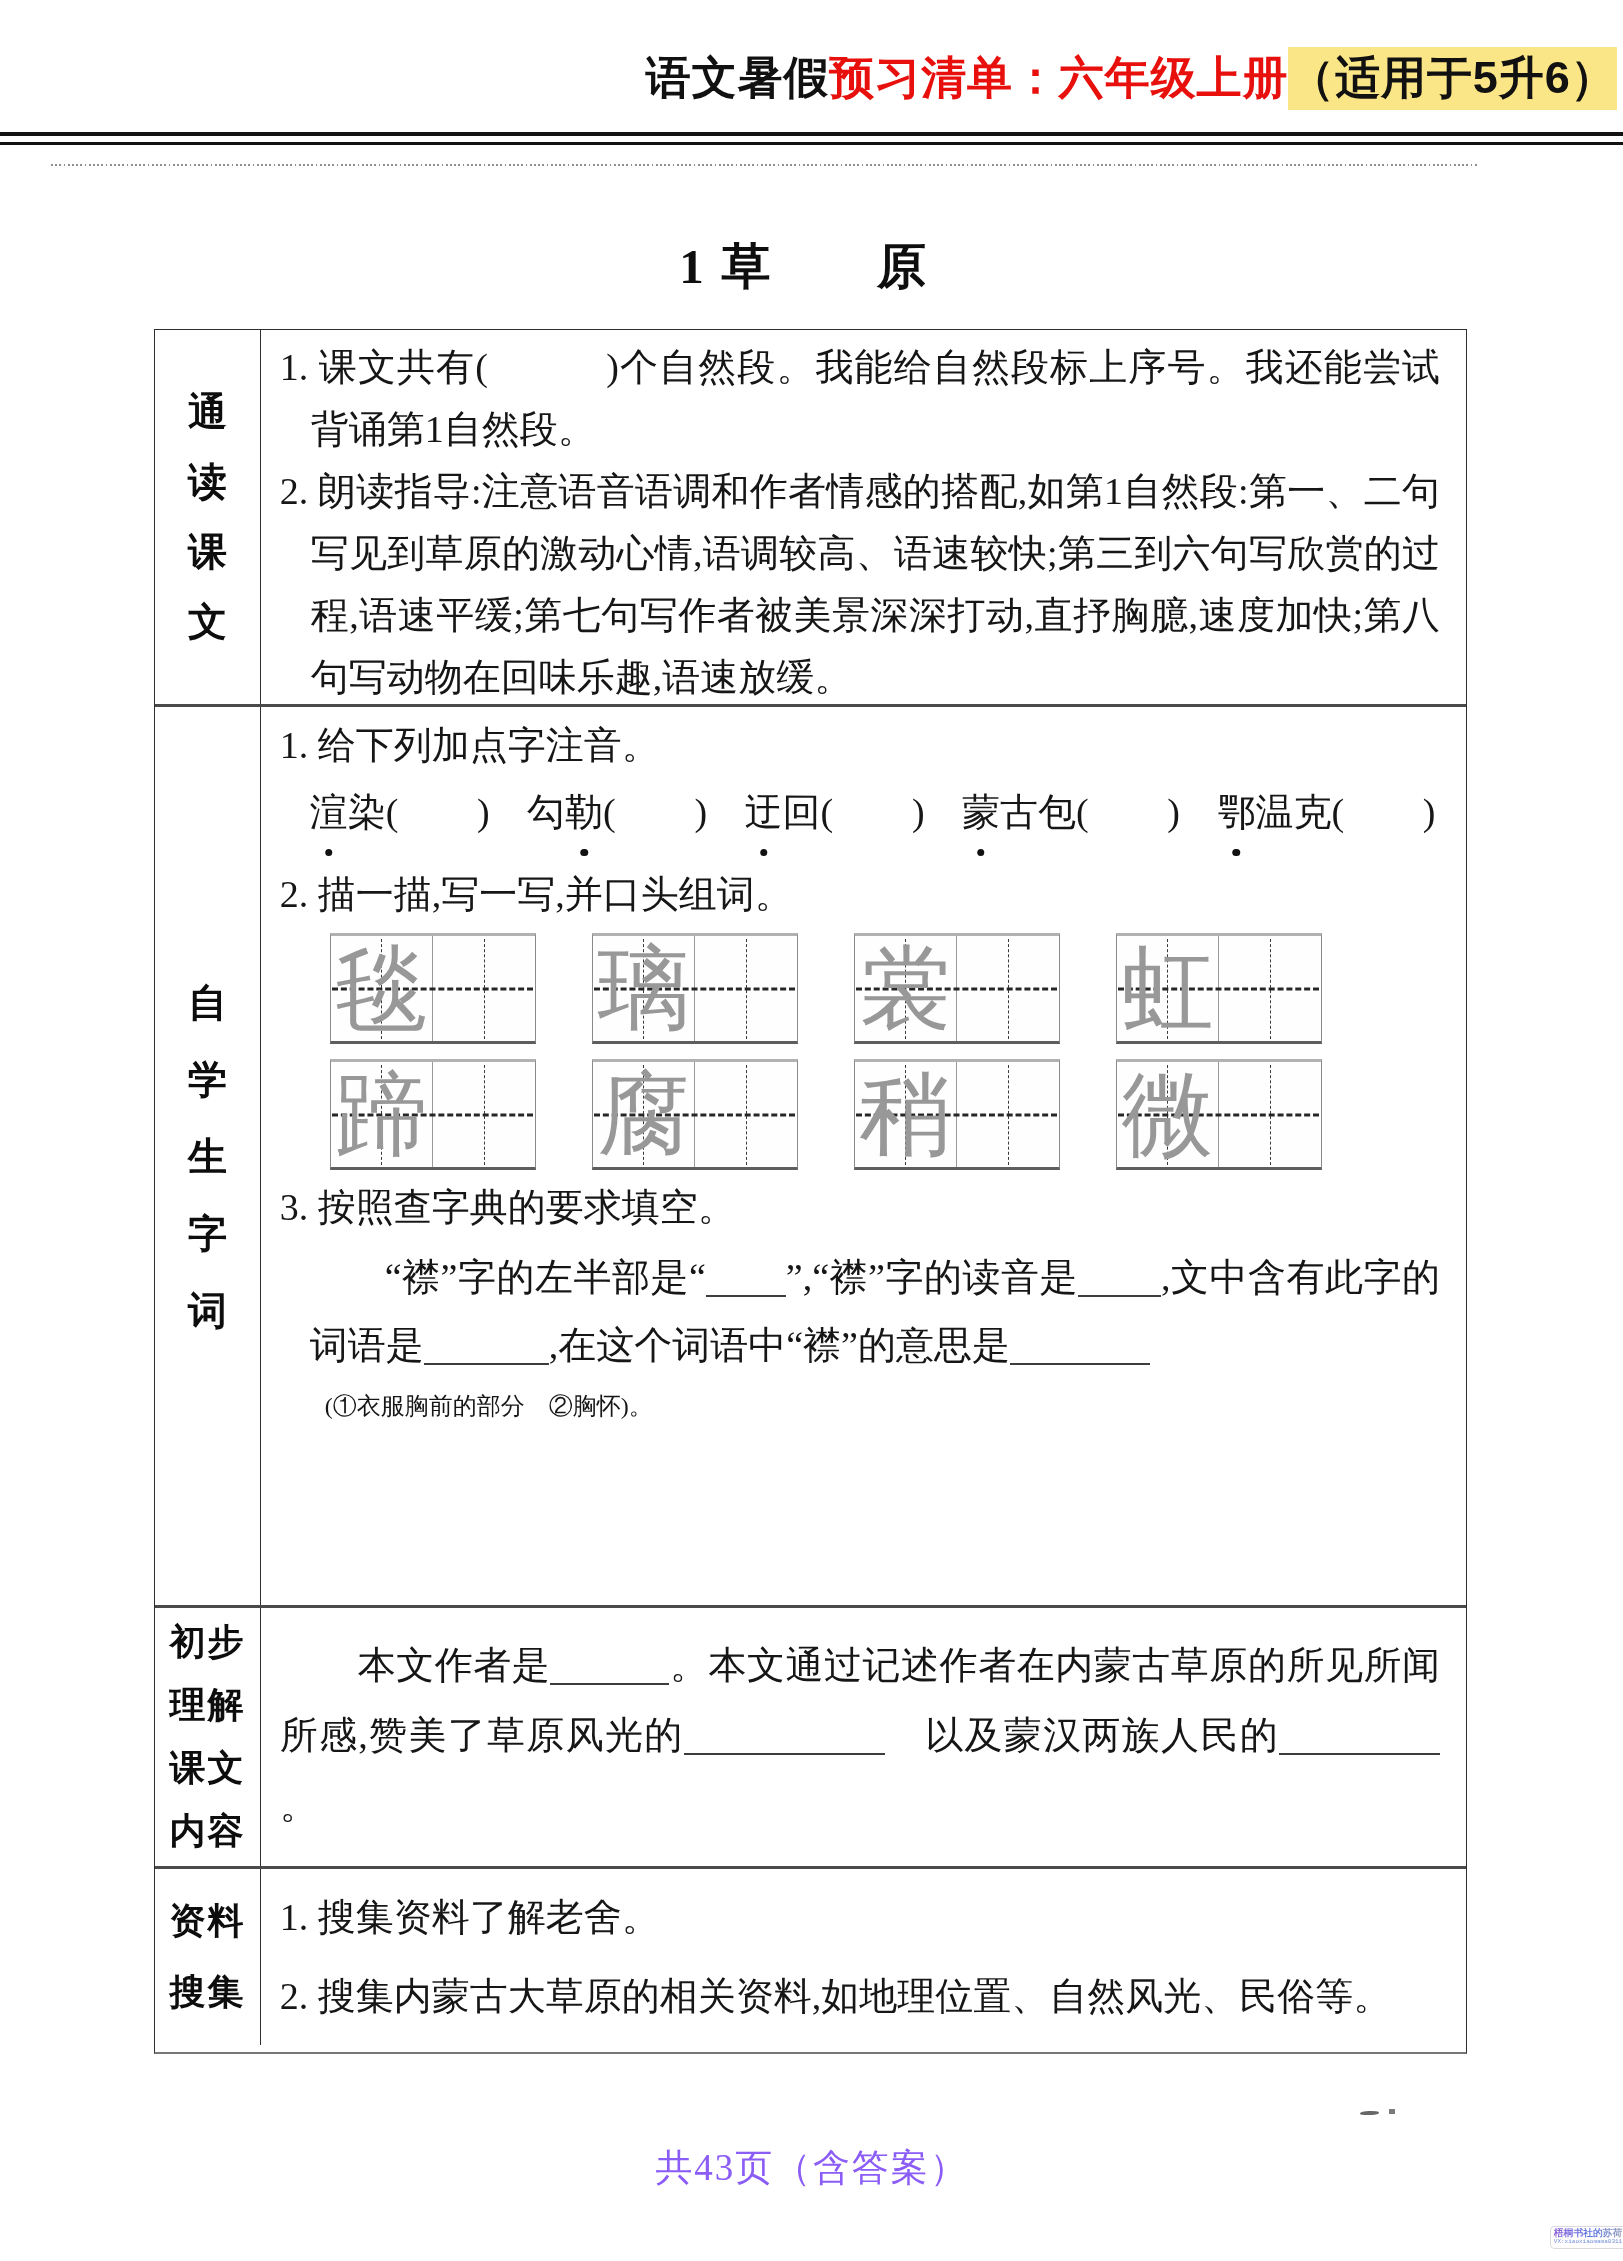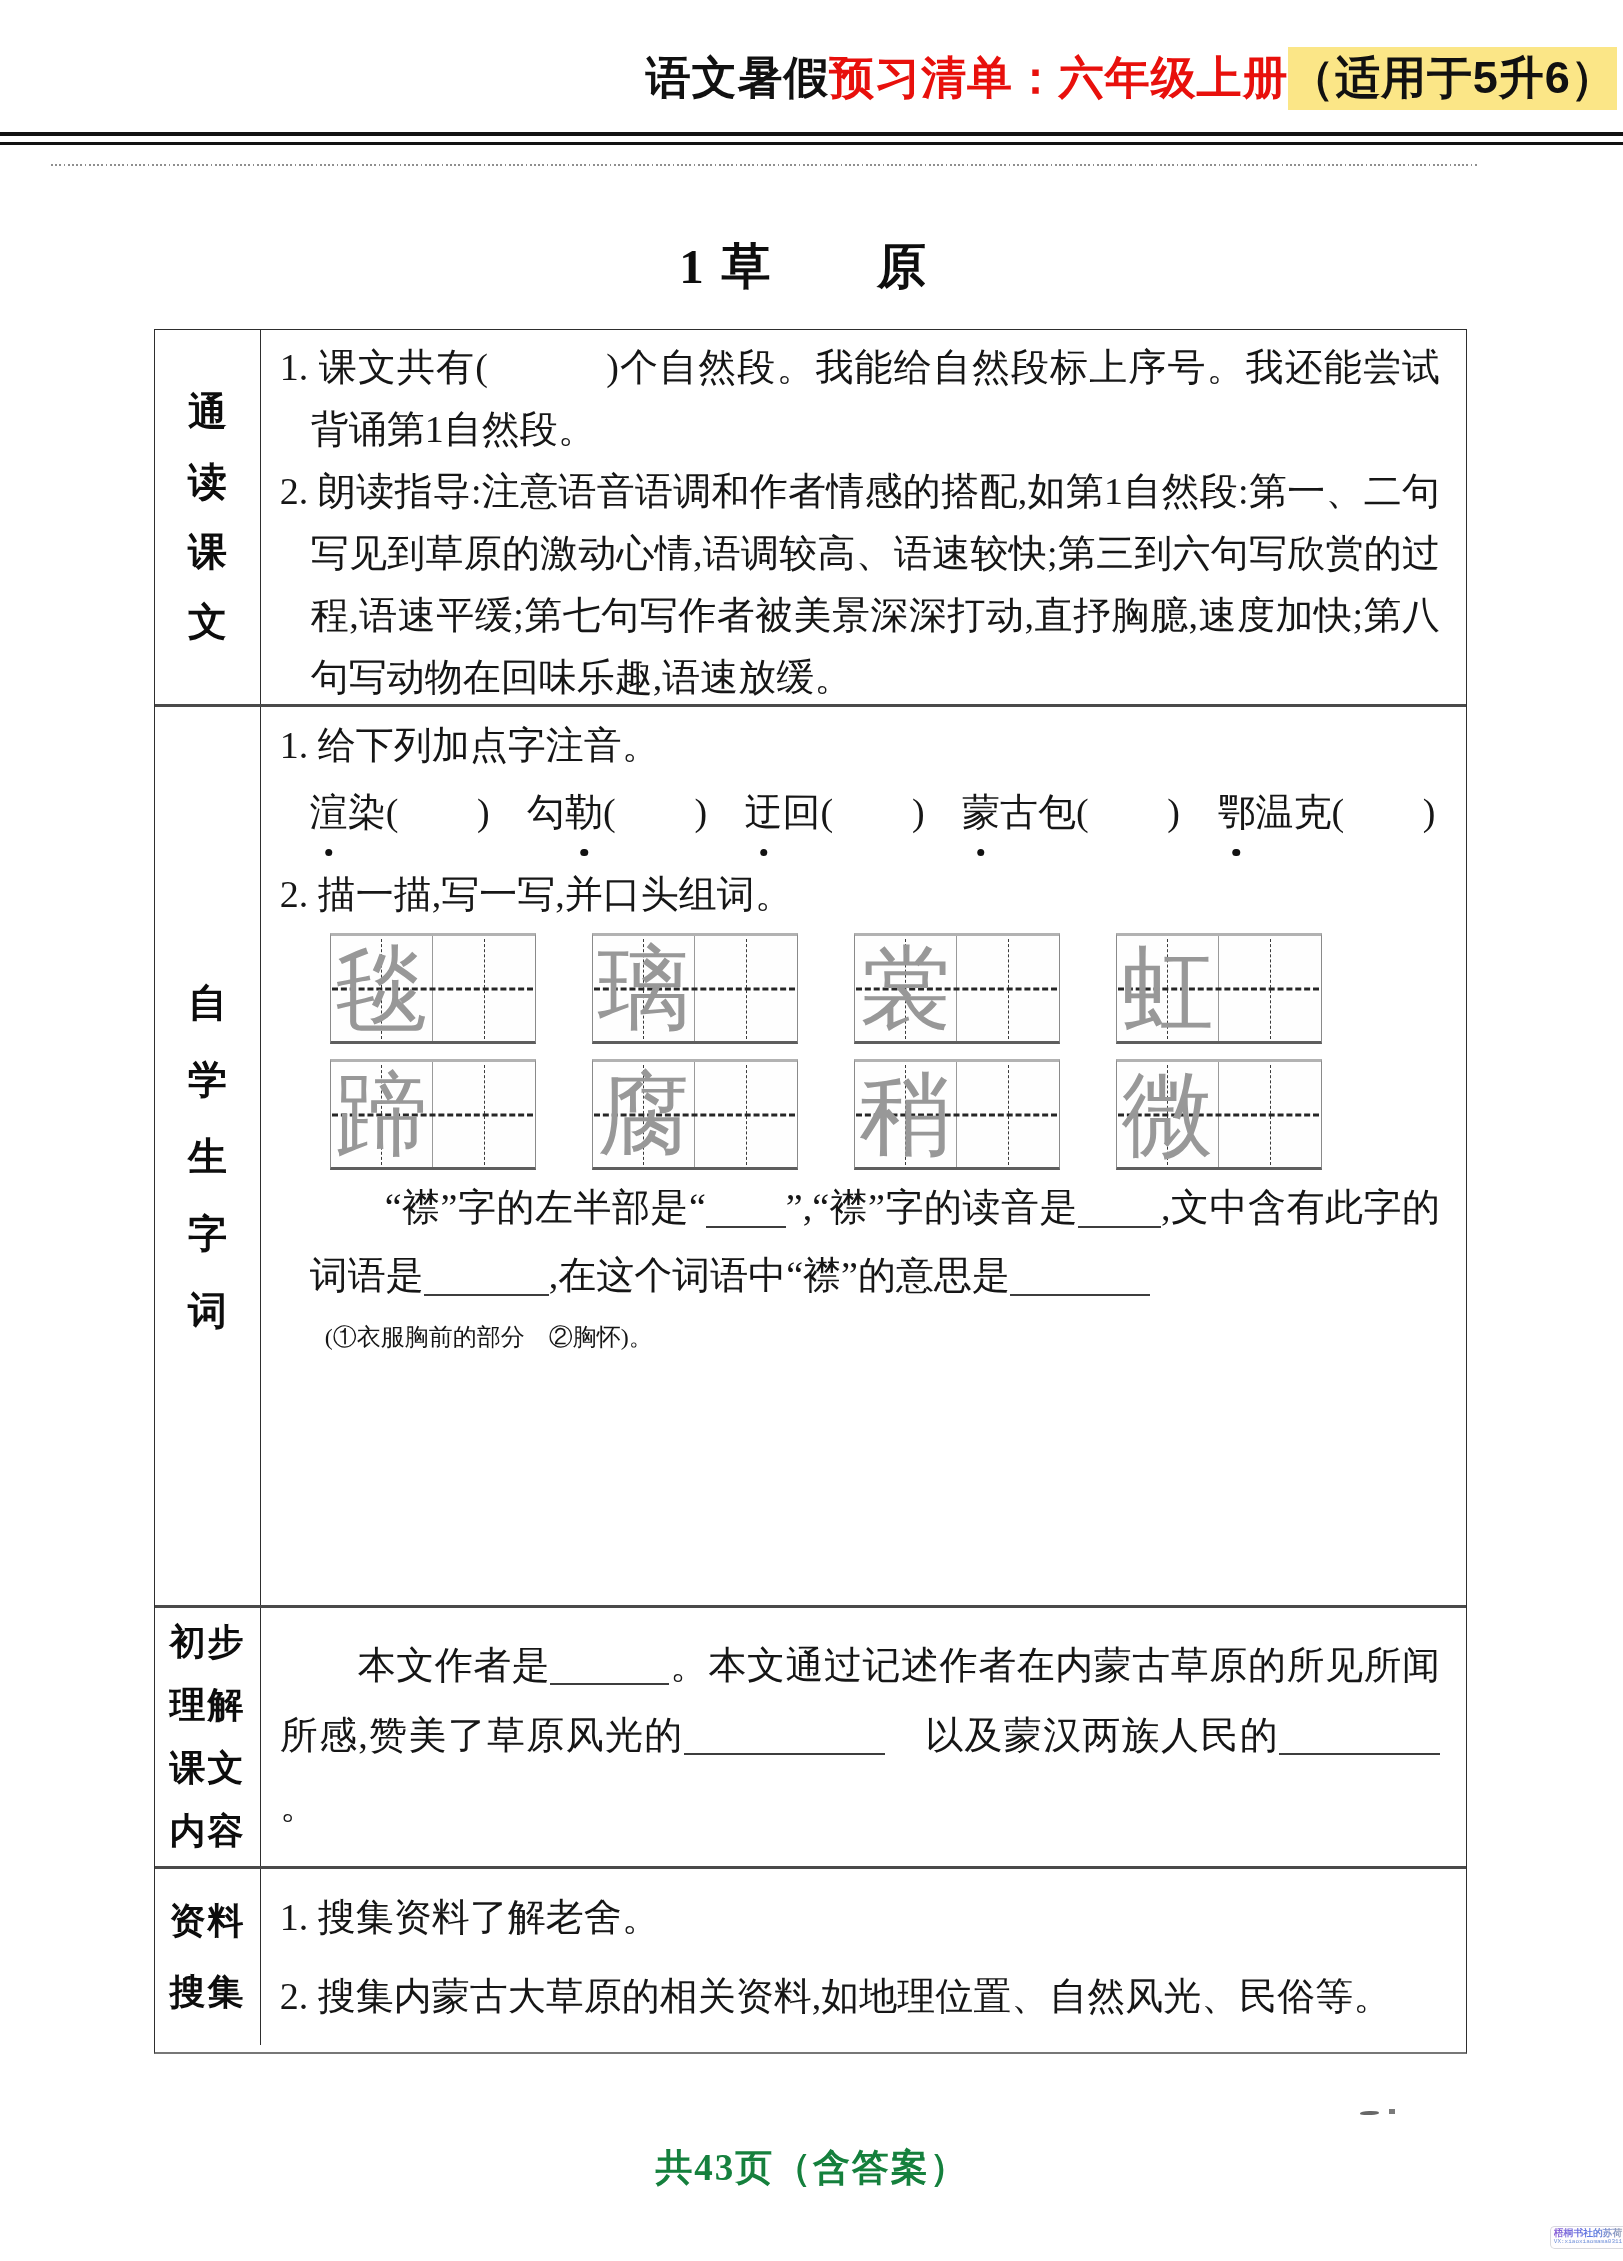--- a/index.html
+++ b/index.html
@@ -107,21 +107,21 @@
     border-bottom:2.3px solid #3d3d3d;
   }
   .note-line{margin:3.7px 0 0 45px;font-size:24px;line-height:49px;}
   
   .r3-par{text-indent:78px;text-align:justify;line-height:70px;margin-top:16px;}
   
   .r4 .item{line-height:71px;margin-top:7.5px;}
   
   .page-footer{
     position:absolute;top:2143px;left:0;right:0;text-align:center;
-    font-size:37px;font-weight:700;letter-spacing:1.9px;color:#15803d;
+    font-size:37px;font-weight:400;letter-spacing:1.9px;color:#8b5cf6;
   }
   
   .artifact1{position:absolute;left:1360px;top:2111px;width:18.7px;height:4.2px;
     background:#3c3c3c;border-radius:50% 50% 40% 40%;opacity:.78;transform:rotate(-2deg);}
   .artifact2{position:absolute;left:1389px;top:2109px;width:6px;height:5.1px;
     background:#474747;opacity:.72;}
   
   .watermark{
     position:absolute;right:0;top:2226px;width:74px;box-sizing:border-box;
     border:0.9px solid #d9d9de;border-right:none;border-radius:4.7px 0 0 4.7px;
@@ -235,20 +235,21 @@
         </div>
         <div class="ggroup">
           <div class="gcell">
               <span class="trace">微</span>
             </div>
           <div class="gcell"></div>
         </div>
       </div>
 
 
+      <p class="item" style="margin-top:4.7px;">3. 按照查字典的要求填空。</p>
 
       <p class="fill-par"><span>“襟”字的左半部是“</span><span class="blank" style="width:80px"></span><span>”,“襟”字的读音是</span><span class="blank" style="width:83px"></span><span>,文中含有此字的词语是</span><span class="blank" style="width:125px"></span><span>,在这个词语中“襟”的意思是</span><span class="blank" style="width:140px"></span></p>
 
       <p class="note-line">(①衣服胸前的部分　②胸怀)。</p>
     </div>
   </div>
 
   <div class="trow r3">
     <div class="label-cell">
       <span>初步</span>

